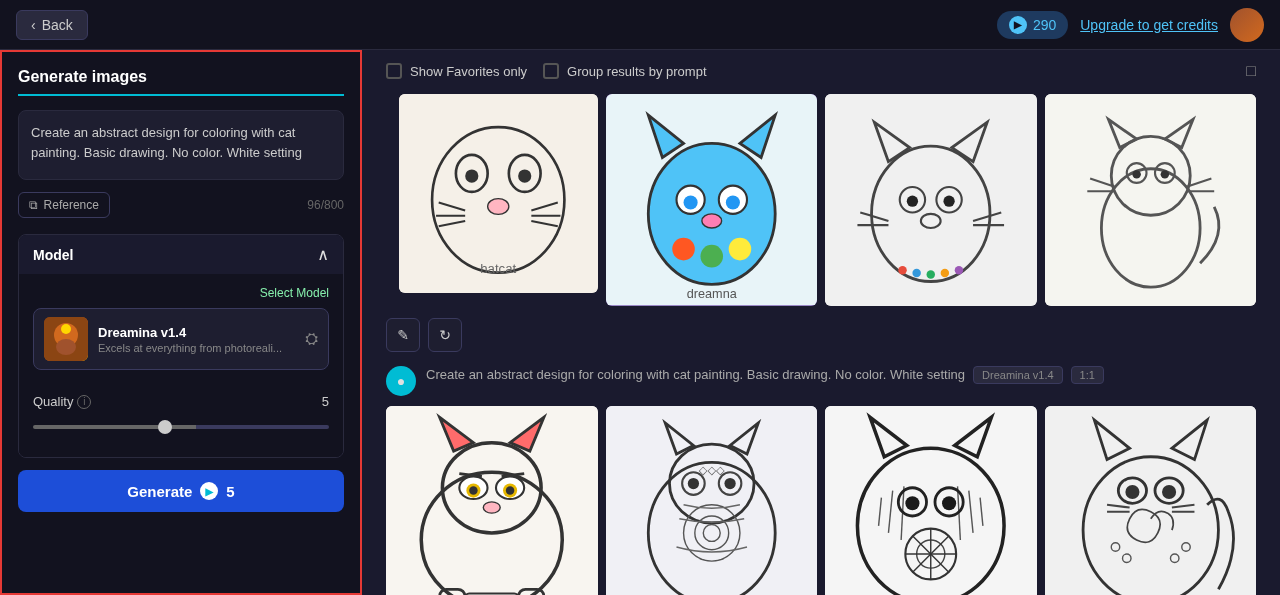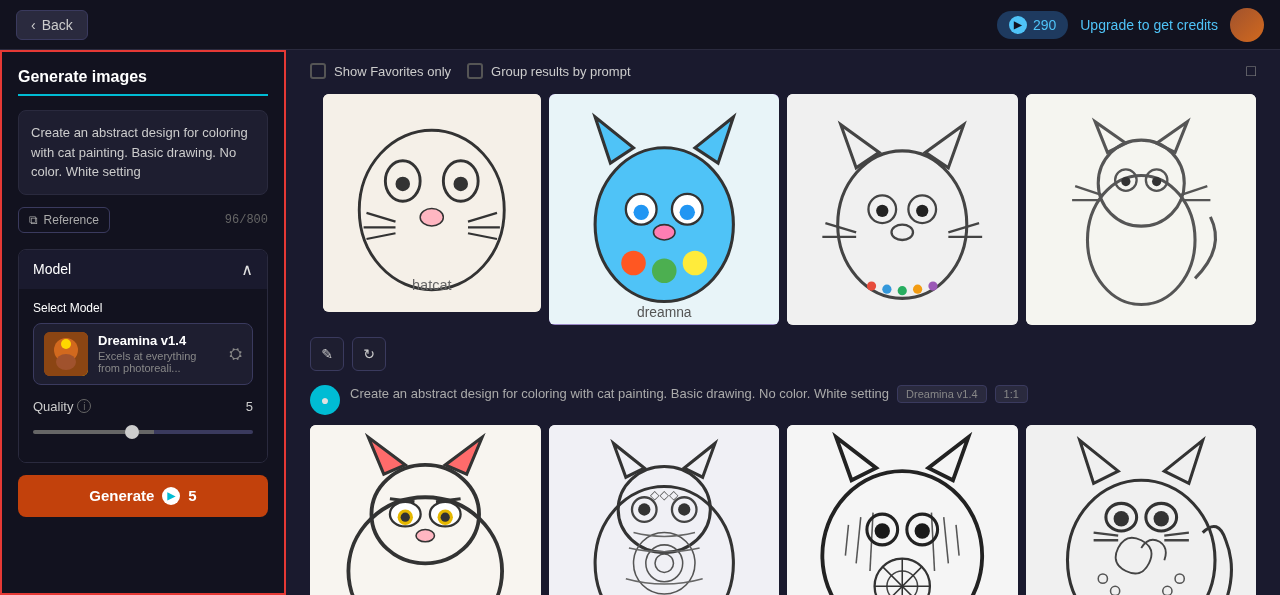--- a/index.html
+++ b/index.html
@@ -63,39 +63,40 @@
       font-size: 10px;
       color: #12121f;
       font-weight: bold;
     }
     .upgrade-btn {
       background: transparent;
       border: none;
       color: #4fc3f7;
       font-size: 14px;
       cursor: pointer;
+      text-decoration: underline;
     }
     .avatar {
       width: 34px;
       height: 34px;
       border-radius: 50%;
       background: linear-gradient(135deg, #a0522d, #d2691e);
       overflow: hidden;
     }
 
     
     .main-layout {
       display: flex;
       flex: 1;
       overflow: hidden;
     }
 
     
     .left-panel {
-      width: 286px;
+      width: 362px;
       background: #12121f;
       border-right: 1px solid #2a2a3e;
       display: flex;
       flex-direction: column;
       overflow-y: auto;
       flex-shrink: 0;
       border: 2px solid #e53935;
     }
     .left-panel-inner {
       padding: 16px;
@@ -138,51 +139,51 @@
       border: 1px solid #3a3a5e;
       color: #aaa;
       padding: 5px 10px;
       border-radius: 6px;
       font-size: 12px;
       cursor: pointer;
     }
     .char-count {
       font-size: 12px;
       color: #666;
-      font-family: Liberation Mono, monospace;
     }
 
     
     .section {
       border: 1px solid #2a2a3e;
       border-radius: 8px;
       margin-bottom: 12px;
       overflow: hidden;
     }
     .section-header {
       display: flex;
       justify-content: space-between;
       align-items: center;
       padding: 10px 14px;
       background: #1a1a2e;
       cursor: pointer;
     }
     .section-header-title {
       font-size: 14px;
-      font-weight: 400;
+      font-weight: 700;
       color: #fff;
     }
     .section-body {
       padding: 12px 14px;
       background: #12121f;
     }
     .select-model-label {
       font-size: 12px;
-      color: #ffffff;
+      color: #86efac;
       margin-bottom: 8px;
+      text-align: right;
     }
     .model-item {
       display: flex;
       align-items: center;
       gap: 10px;
       background: #1e1e30;
       border: 1px solid #3a3a5e;
       border-radius: 8px;
       padding: 8px 10px;
       cursor: pointer;
@@ -212,21 +213,21 @@
       color: #888;
     }
     .model-settings-icon {
       color: #888;
       font-size: 16px;
     }
     .quality-row {
       display: flex;
       align-items: flex-end;
       justify-content: space-between;
-      margin-top: 14px;
+      margin-top: 24px;
       margin-bottom: 6px;
     }
     .quality-label {
       font-size: 13px;
       color: #ccc;
       display: flex;
       align-items: center;
       gap: 4px;
     }
     .quality-value {
@@ -279,21 +280,21 @@
       gap: 6px;
       padding: 8px 0;
       font-size: 13px;
       color: #888;
       cursor: pointer;
     }
 
     
     .generate-btn {
       width: 100%;
-      background: #c2410c;
+      background: #1d4ed8;
       border: none;
       border-radius: 8px;
       padding: 12px;
       font-size: 15px;
       font-weight: 600;
       color: #fff;
       cursor: pointer;
       display: flex;
       align-items: center;
       justify-content: center;

